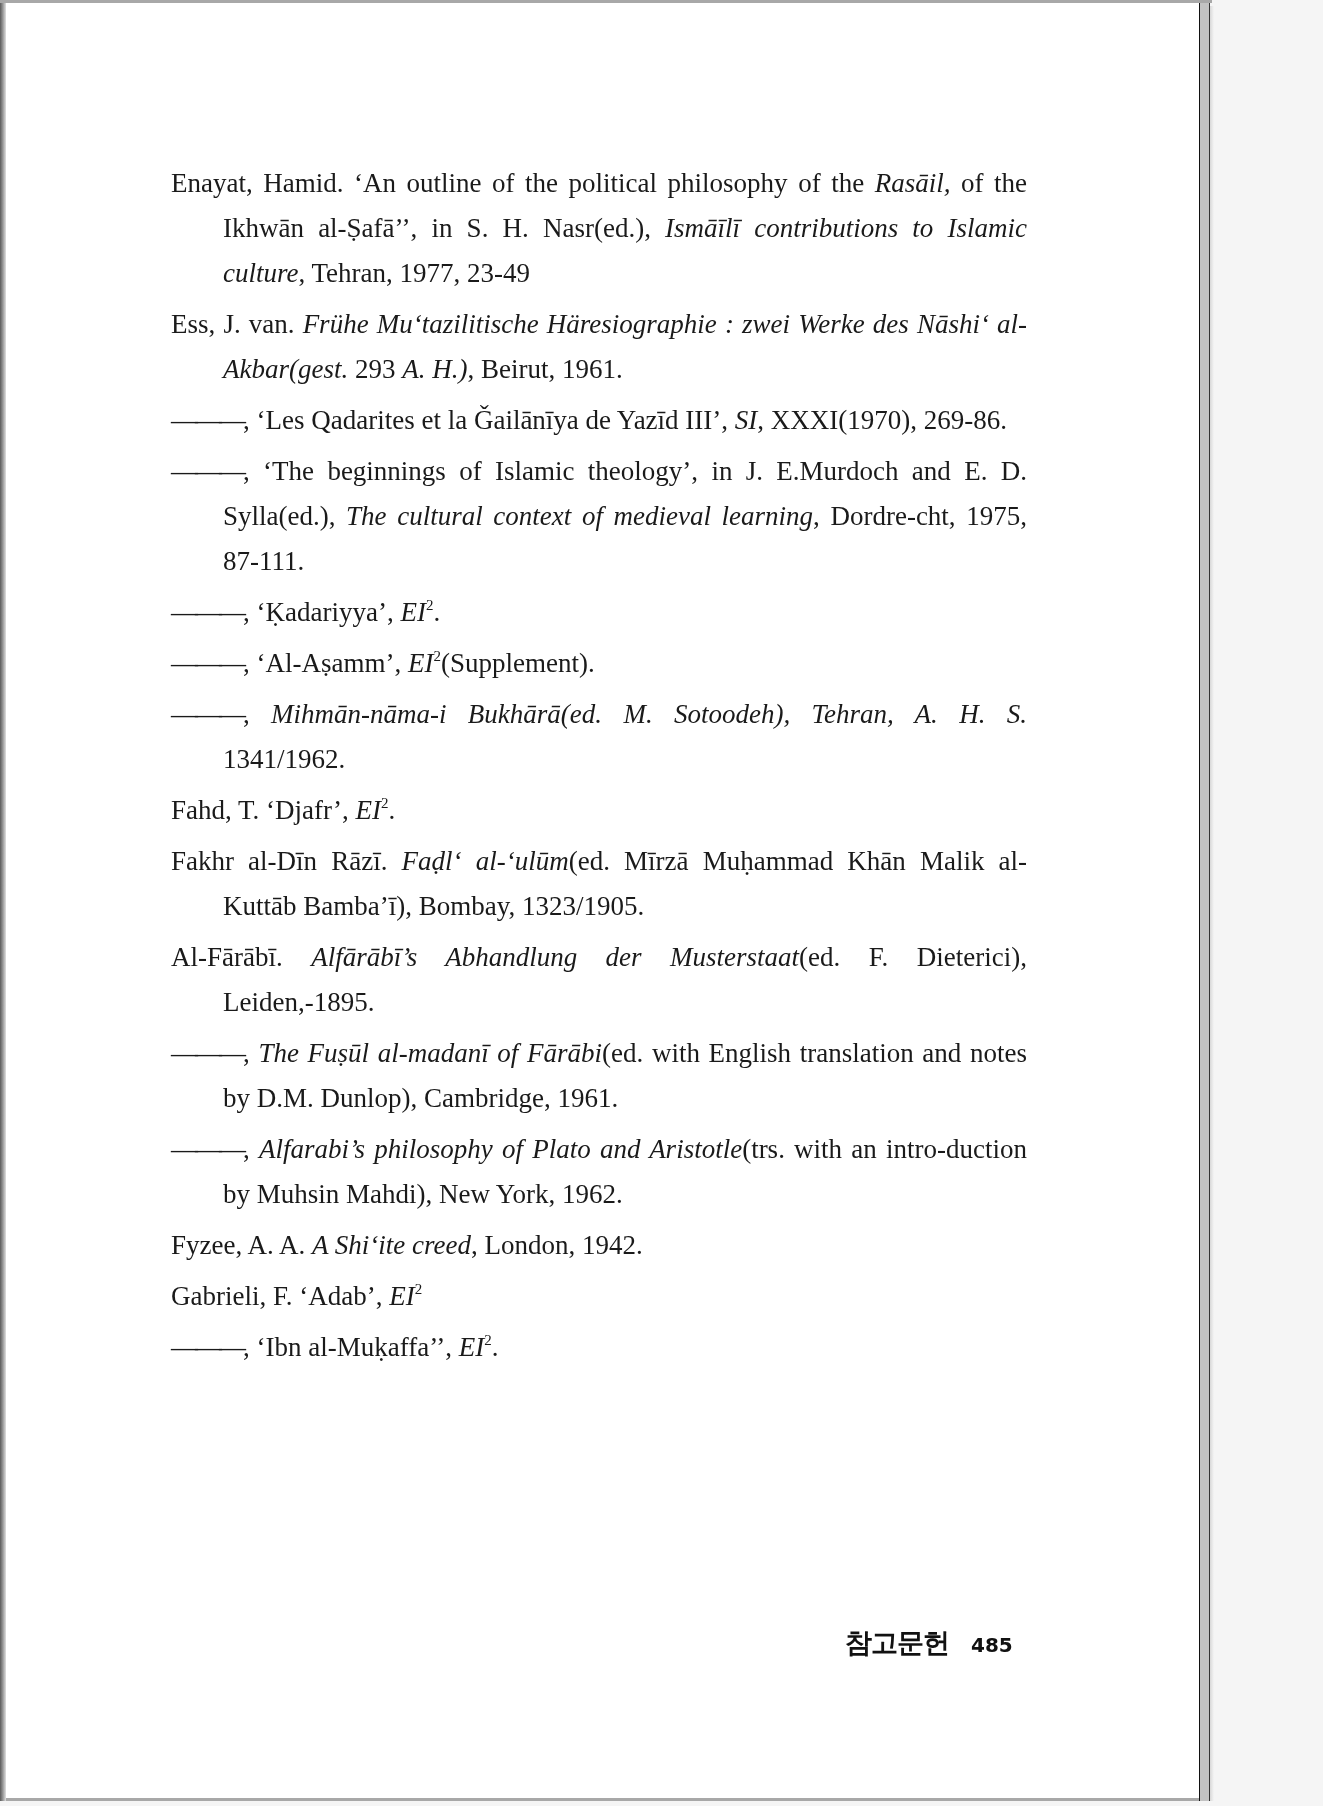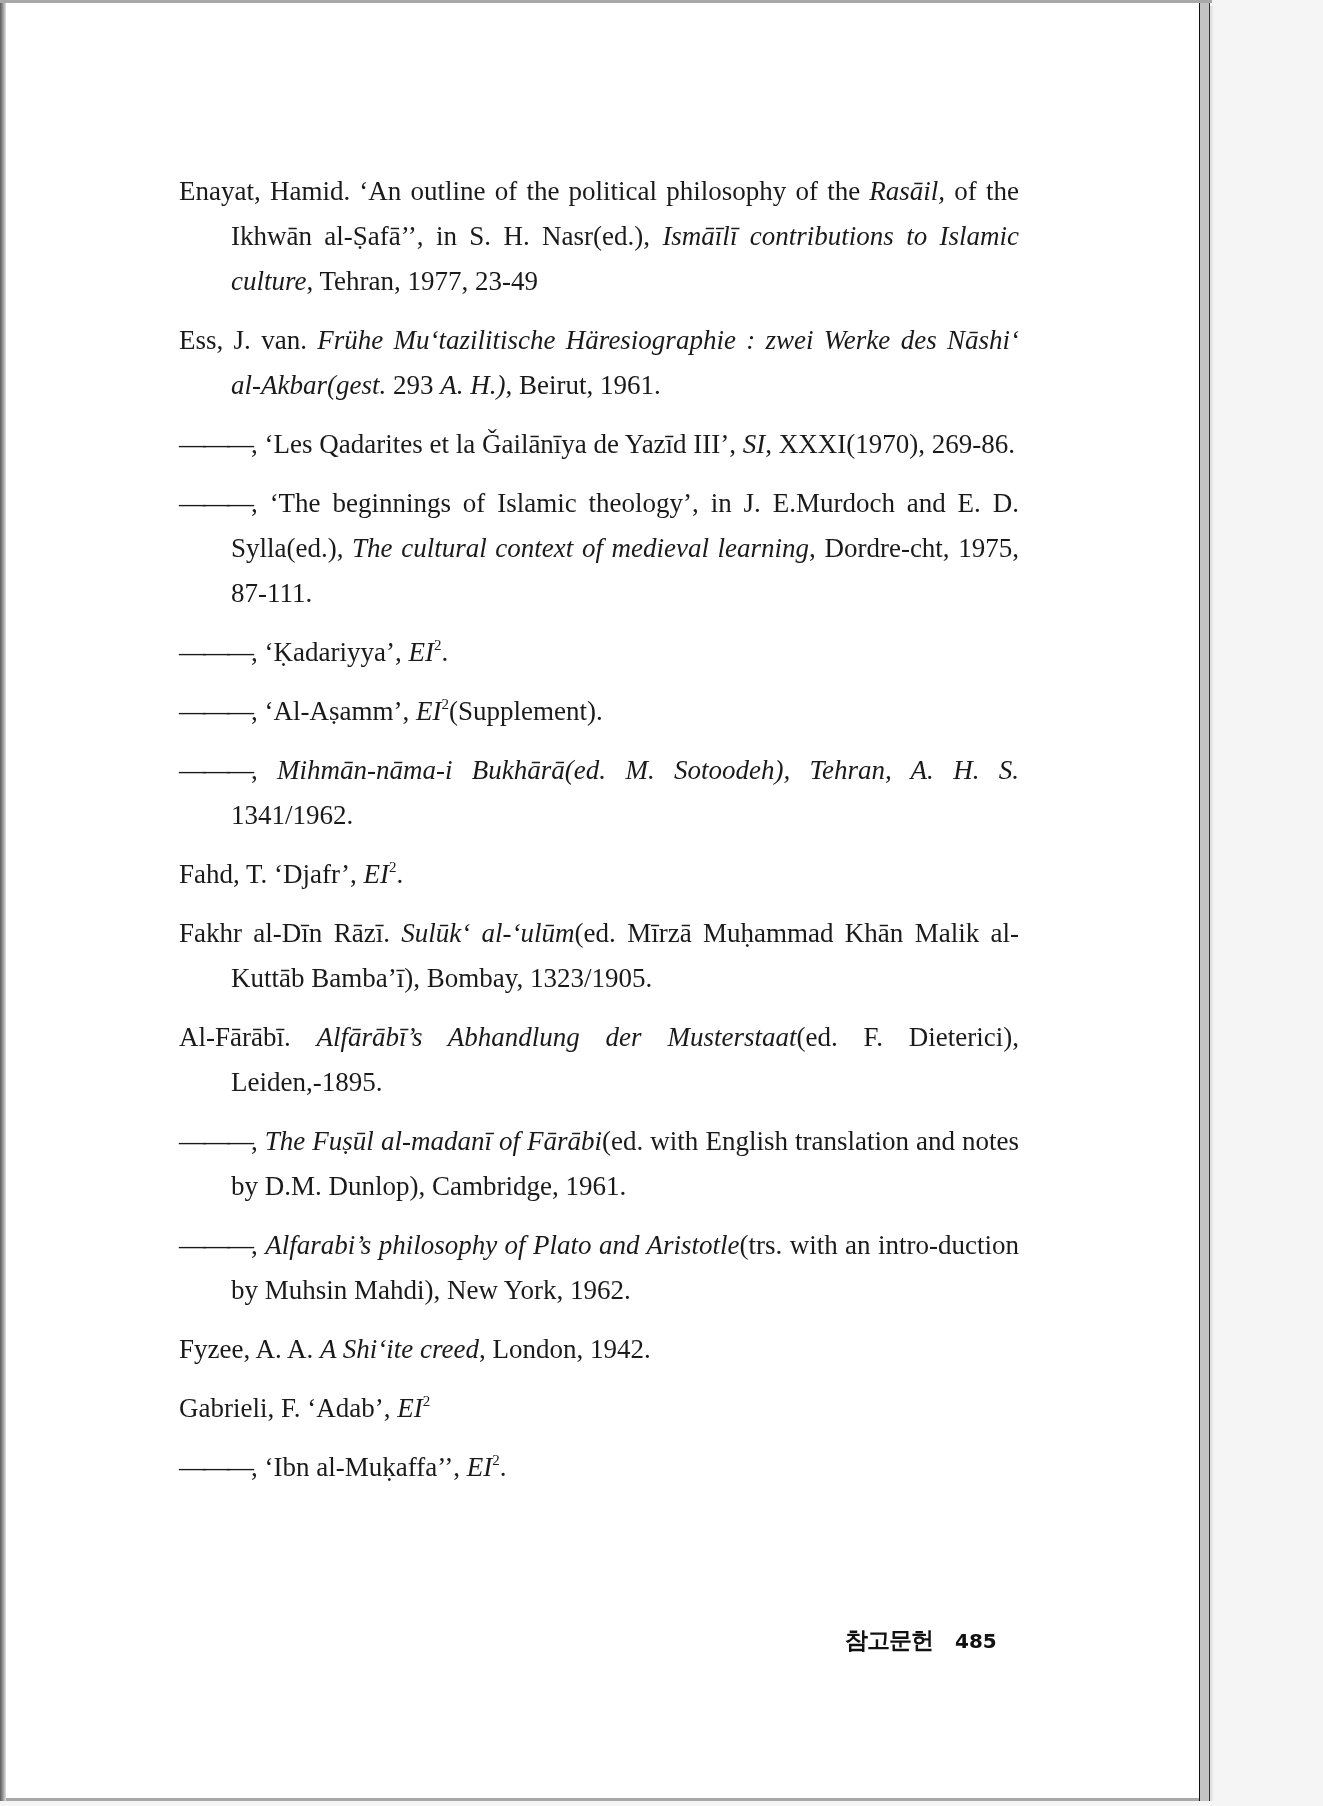--- a/index.html
+++ b/index.html
@@ -36,53 +36,53 @@
     position: absolute; left: 1210px; top: 6px; width: 4px; height: 1795px;
     background: linear-gradient(to right, #d8d8d8, #f5f5f5);
   }
   .content {
     position: absolute; left: 165px; top: 152px; width: 868px;
     font-size: 27px;
     line-height: 45px;
     color: #1a1a1a;
   }
   .entry {
-    margin: 14px;
+    margin: 6px;
     padding-left: 52px;
     text-indent: -52px;
     text-align: justify;
   }
   .entry .dash { letter-spacing: -3px; }
   .entry i { font-style: italic; }
   sup { font-size: 15px; line-height: 0; vertical-align: 11px; }
   .footer {
     position: absolute; top: 1622px; left: 845px;
     font-family: "DejaVu Sans", sans-serif;
     font-weight: bold;
     font-size: 20px;
     color: #111;
     display: flex; gap: 22px; align-items: baseline;
   }
-  .footer .running-head { font-size: 23px; letter-spacing: -1px; }
+  .footer .running-head { font-size: 27px; letter-spacing: -1px; }
 </style>
 </head>
 <body>
 
 <div class="viewer-top-border"></div>
 <div class="page">
   <div class="content" id="bib">
       <p class="entry"><span>Enayat, Hamid. ‘An outline of the political philosophy of the </span><i>Rasāil,</i><span> of the Ikhwān al-Ṣafā’’, in S. H. Nasr(ed.), </span><i>Ismāīlī contributions to Islamic culture</i><span>, Tehran, 1977, 23-49</span></p>
       <p class="entry"><span>Ess, J. van. </span><i>Frühe Mu‘tazilitische Häresiographie : zwei Werke des Nāshi‘ al-Akbar(gest.</i><span> 293 </span><i>A. H.)</i><span>, Beirut, 1961.</span></p>
       <p class="entry"><span class="dash">———</span><span>, ‘Les Qadarites et la Ǧailānīya de Yazīd III’, </span><i>SI</i><span>, XXXI(1970), 269-86.</span></p>
       <p class="entry"><span class="dash">———</span><span>, ‘The beginnings of Islamic theology’, in J. E.Murdoch and E. D. Sylla(ed.), </span><i>The cultural context of medieval learning</i><span>, Dordre-cht, 1975, 87-111.</span></p>
       <p class="entry"><span class="dash">———</span><span>, ‘Ḳadariyya’, </span><i>EI</i><sup>2</sup><span>.</span></p>
       <p class="entry"><span class="dash">———</span><span>, ‘Al-Aṣamm’, </span><i>EI</i><sup>2</sup><span>(Supplement).</span></p>
       <p class="entry"><span class="dash">———</span><span>, </span><i>Mihmān-nāma-i Bukhārā(ed. M. Sotoodeh), Tehran, A. H. S.</i><span> 1341/1962.</span></p>
       <p class="entry"><span>Fahd, T. ‘Djafr’, </span><i>EI</i><sup>2</sup><span>.</span></p>
-      <p class="entry"><span>Fakhr al-Dīn Rāzī. </span><i>Sulūk‘ al-‘ulūm</i><span>(ed. Mīrzā Muḥammad Khān Malik al-Kuttāb Bamba’ī), Bombay, 1323/1905.</span></p>
+      <p class="entry"><span>Fakhr al-Dīn Rāzī. </span><i>Faḍl‘ al-‘ulūm</i><span>(ed. Mīrzā Muḥammad Khān Malik al-Kuttāb Bamba’ī), Bombay, 1323/1905.</span></p>
       <p class="entry"><span>Al-Fārābī. </span><i>Alfārābī’s Abhandlung der Musterstaat</i><span>(ed. F. Dieterici), Leiden,-1895.</span></p>
       <p class="entry"><span class="dash">———</span><span>, </span><i>The Fuṣūl al-madanī of Fārābi</i><span>(ed. with English translation and notes by D.M. Dunlop), Cambridge, 1961.</span></p>
       <p class="entry"><span class="dash">———</span><span>, </span><i>Alfarabi’s philosophy of Plato and Aristotle</i><span>(trs. with an intro-duction by Muhsin Mahdi), New York, 1962.</span></p>
       <p class="entry"><span>Fyzee, A. A. </span><i>A Shi‘ite creed</i><span>, London, 1942.</span></p>
       <p class="entry"><span>Gabrieli, F. ‘Adab’, </span><i>EI</i><sup>2</sup></p>
       <p class="entry"><span class="dash">———</span><span>, ‘Ibn al-Muḳaffa’’, </span><i>EI</i><sup>2</sup><span>.</span></p>
     </div>
   <div class="footer">
     <span class="running-head">참고문헌</span>
     <span class="page-number">485</span>

